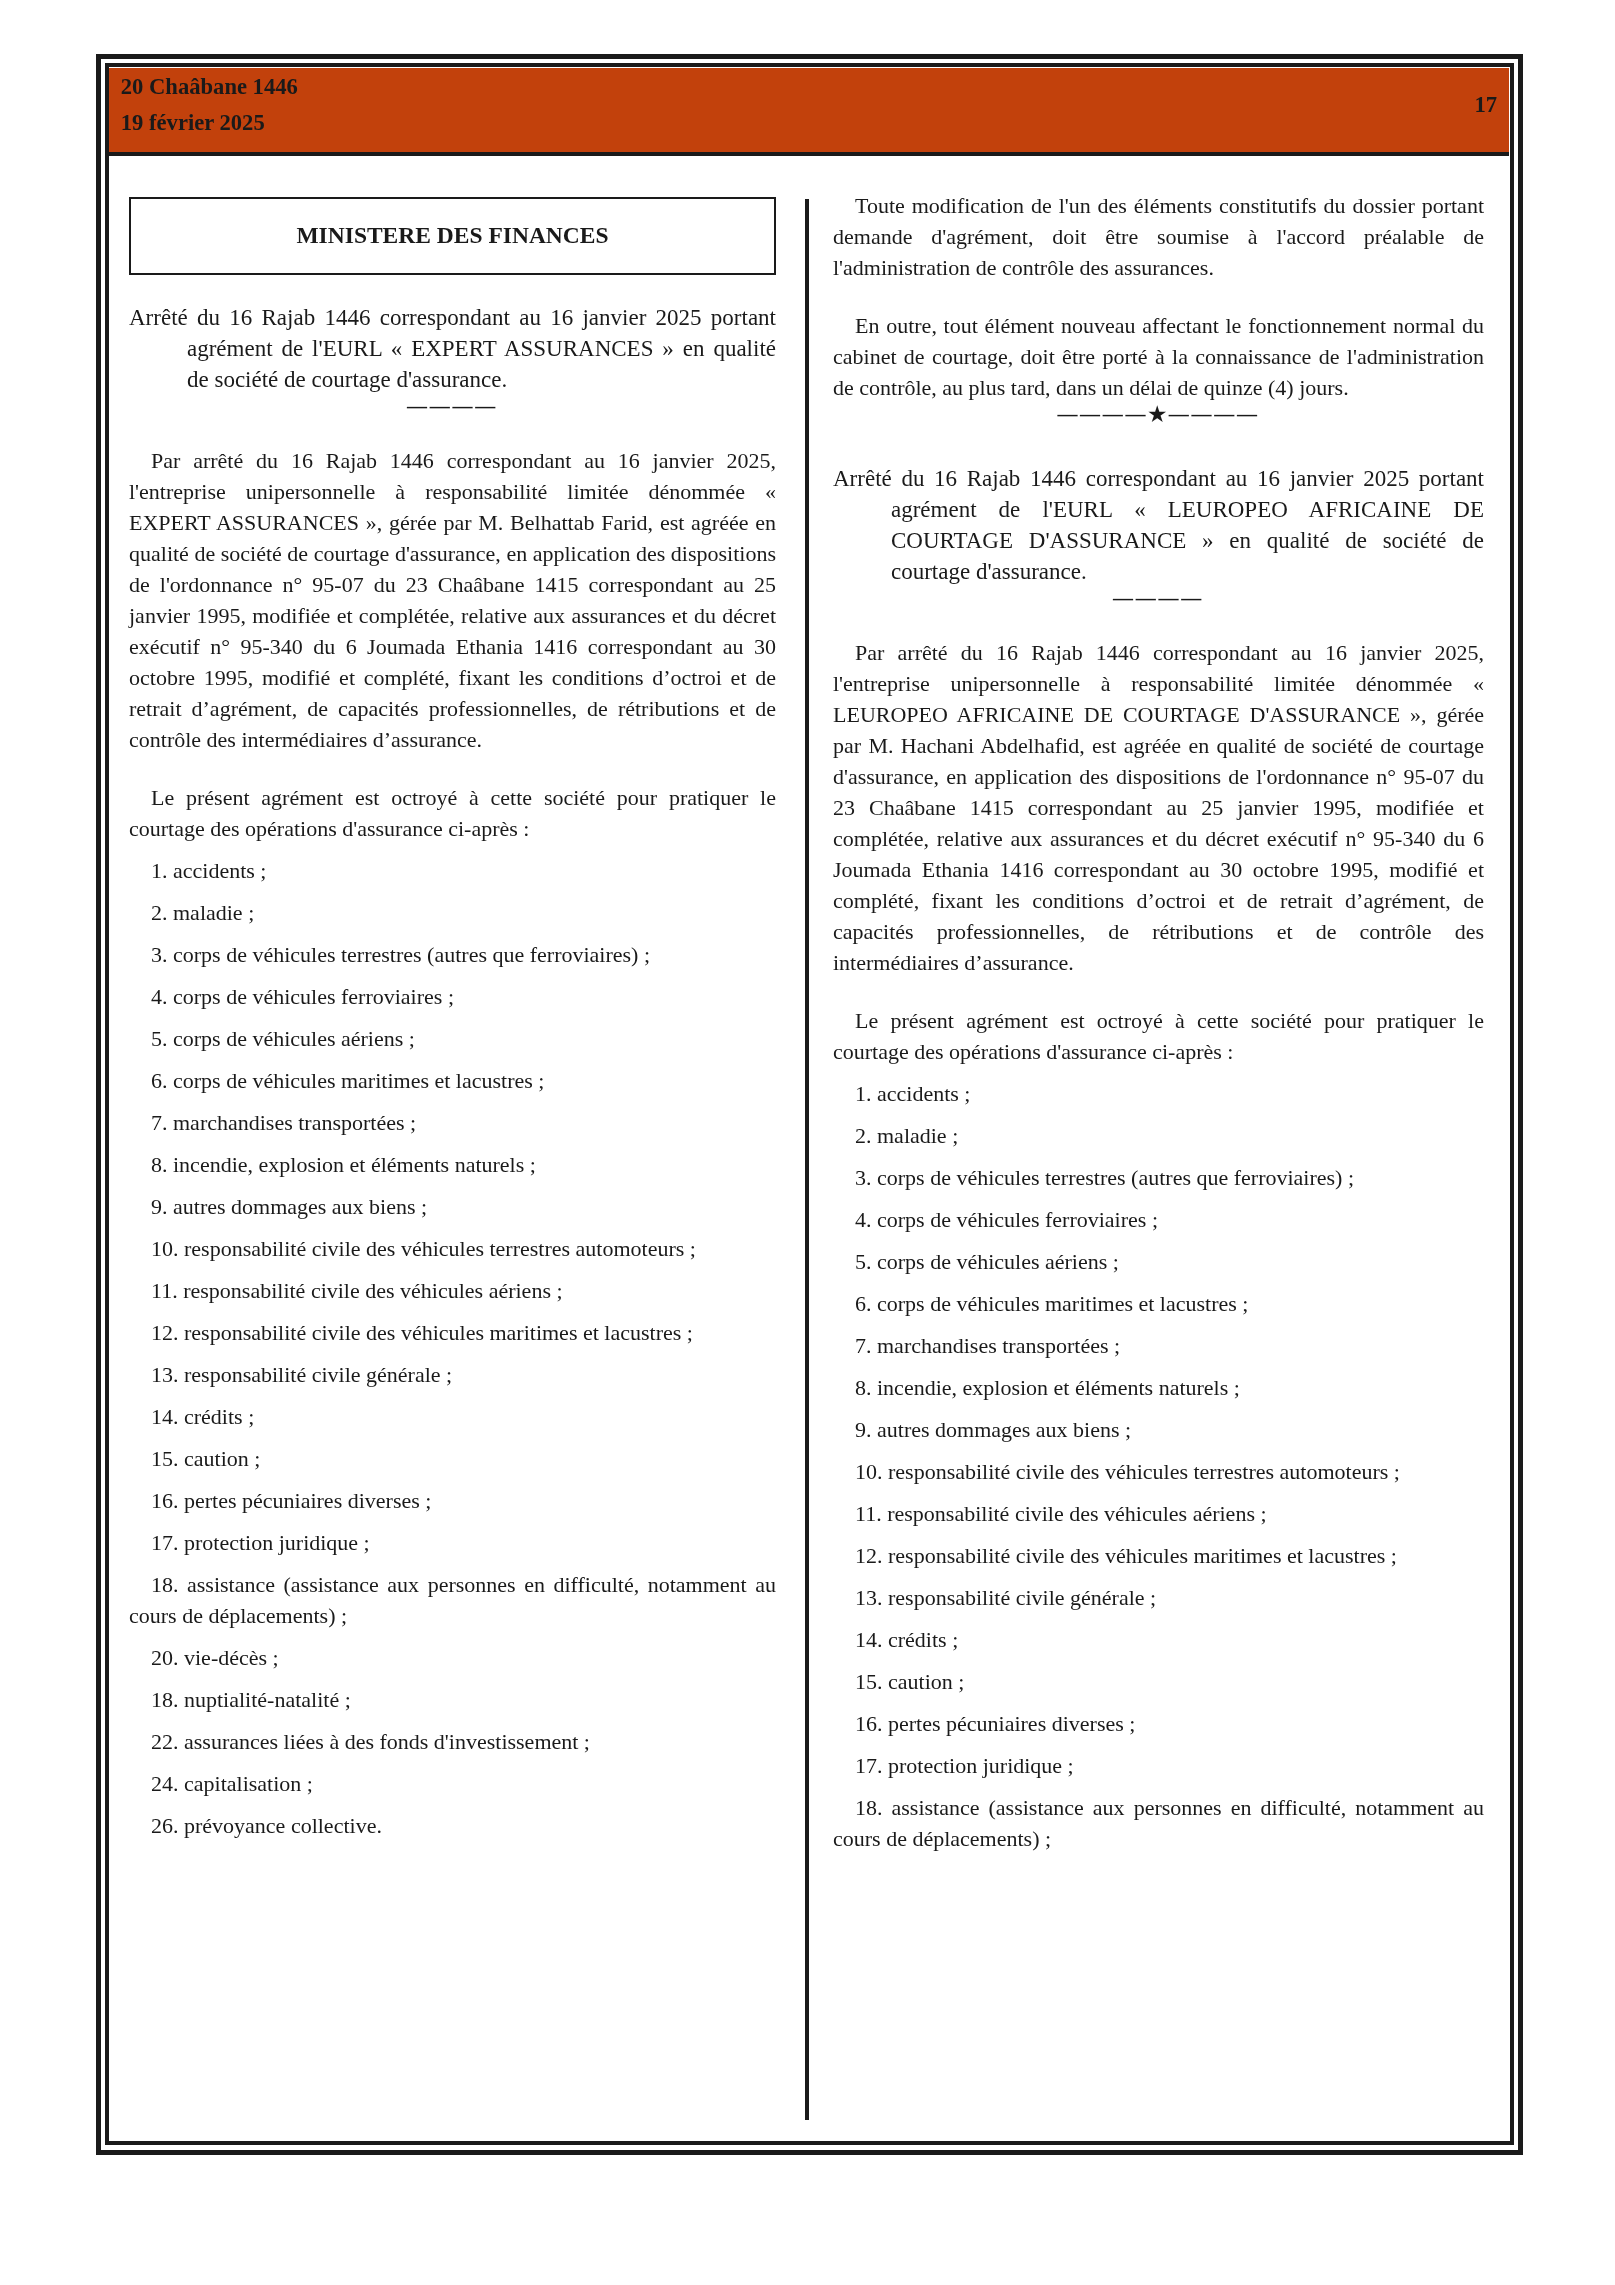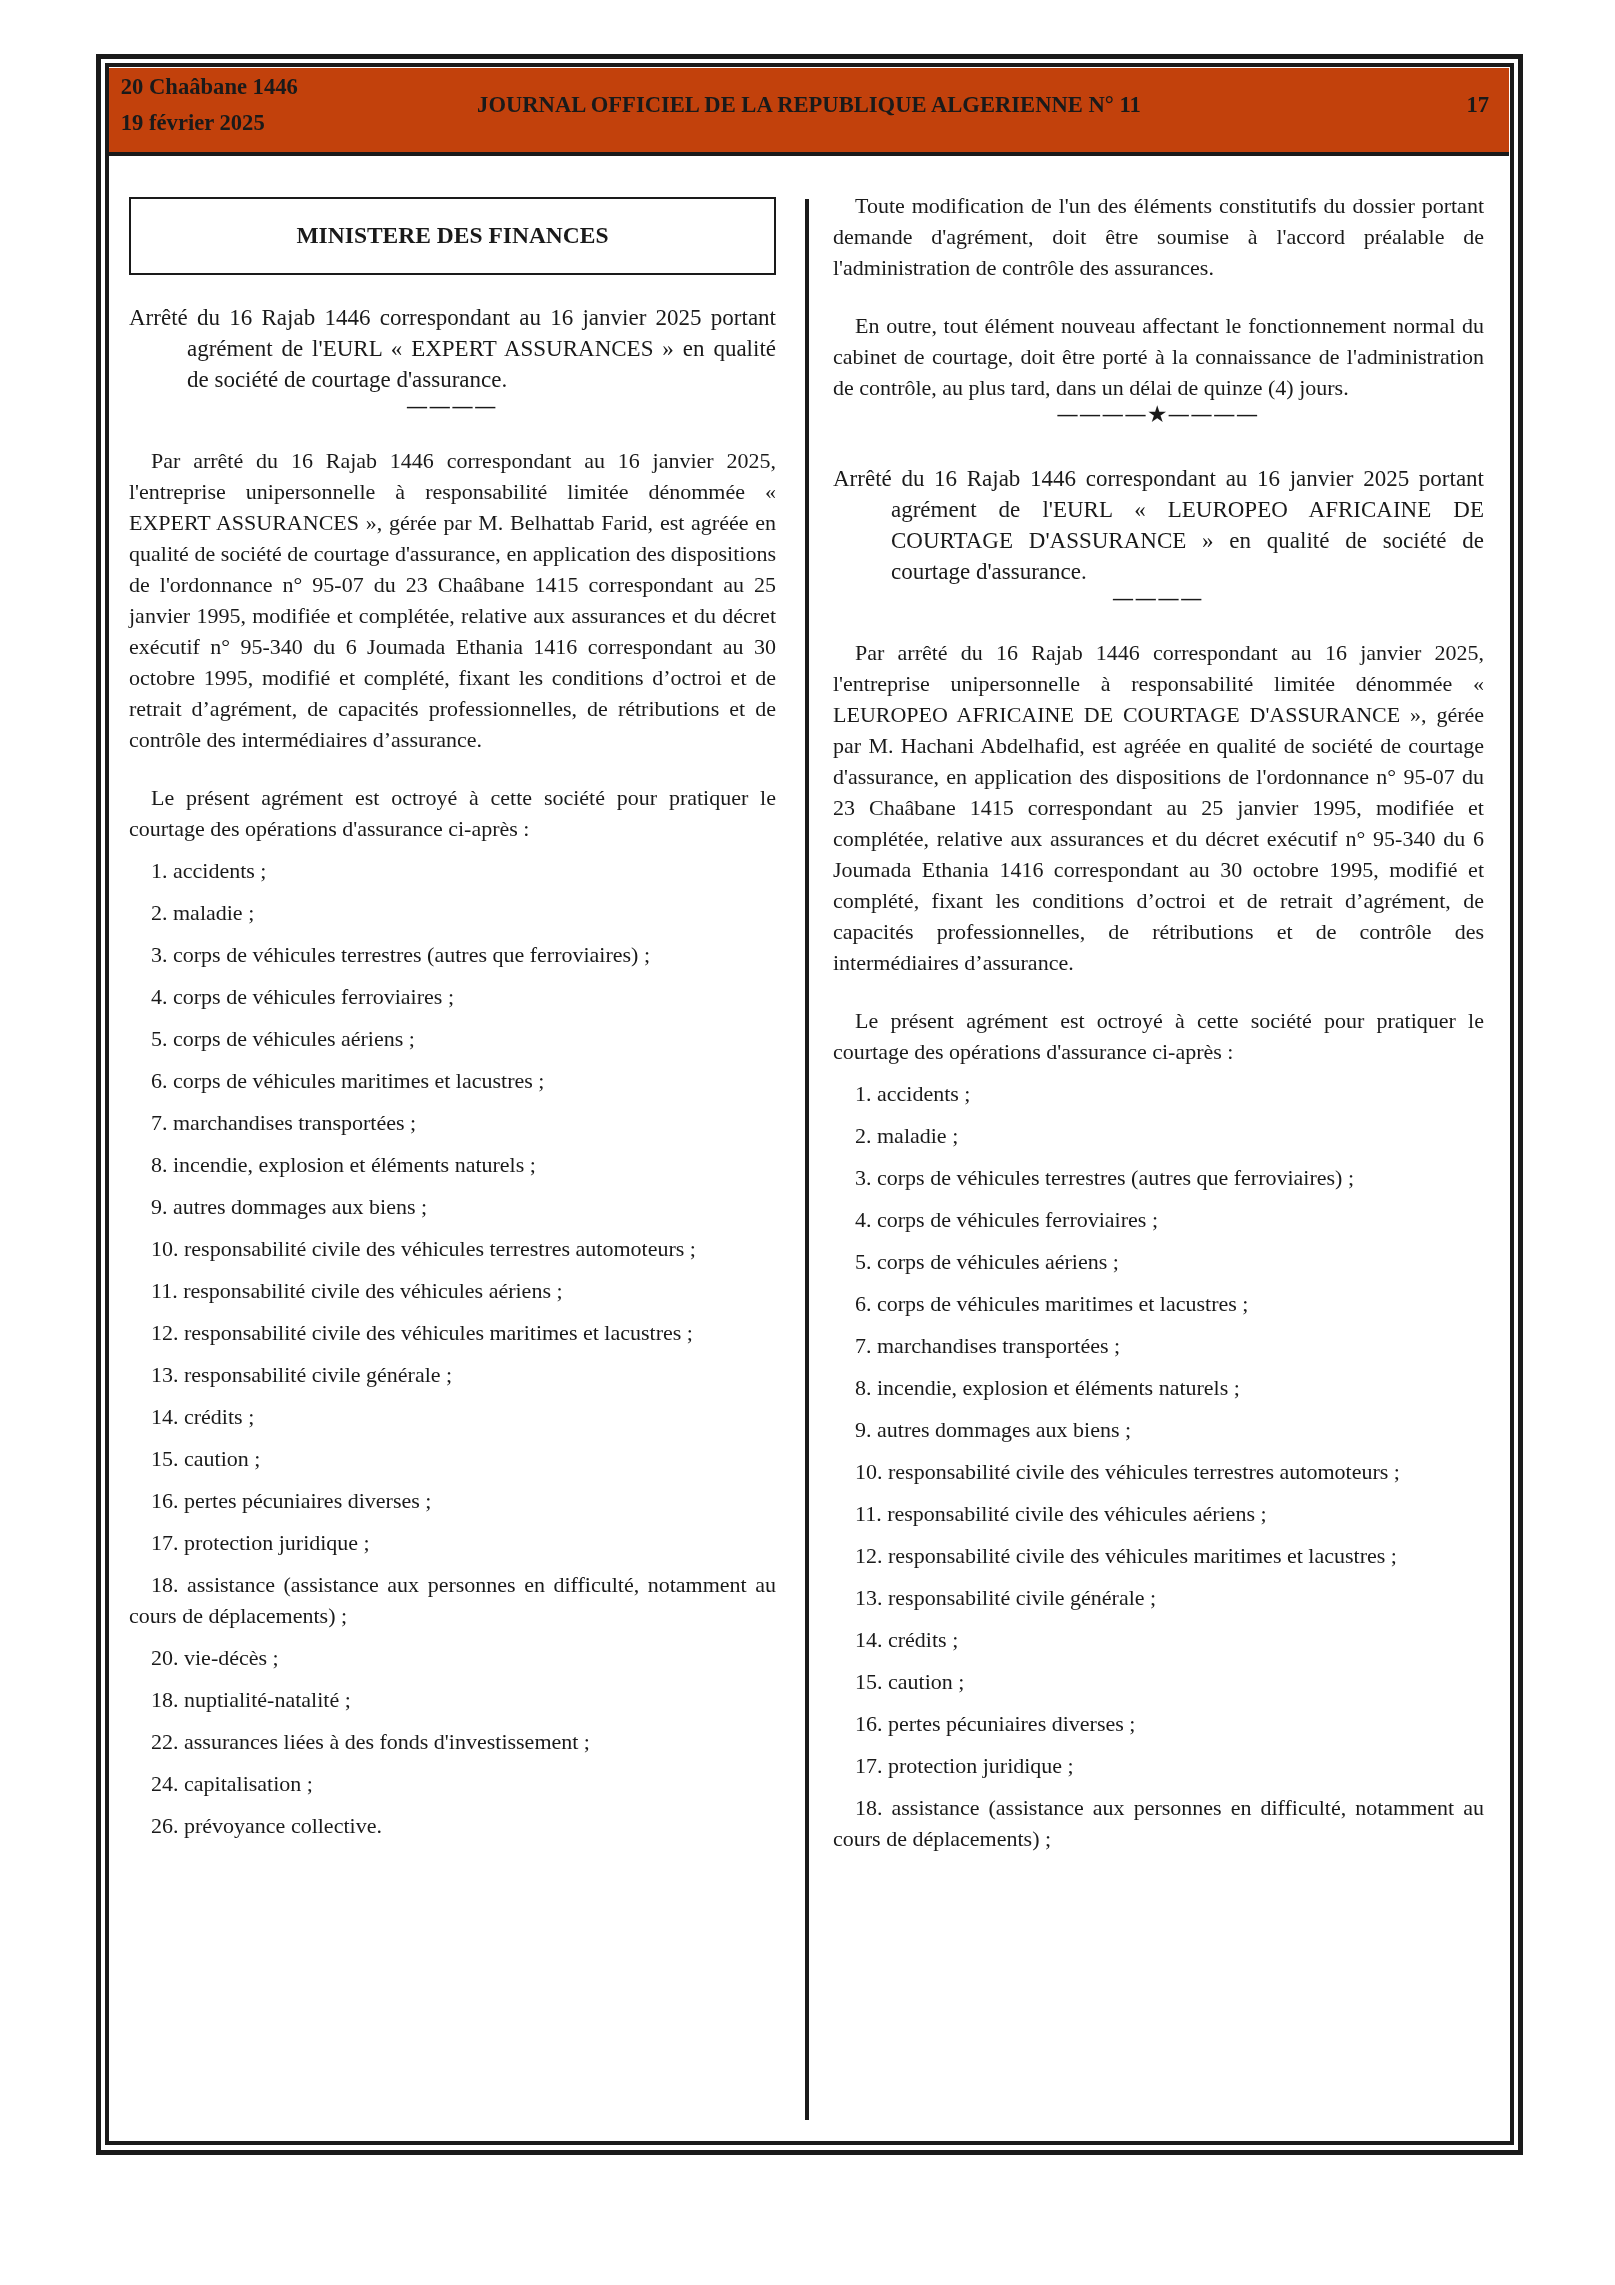--- a/index.html
+++ b/index.html
@@ -4,21 +4,21 @@
   <style>
     html, body { margin:0; padding:0; background:#ffffff; }
     body { width:1616px; height:2285px; position:relative; font-family:"Liberation Serif", serif; color:#1a1a1a; }
     .frame-outer { position:absolute; left:96px; top:54px; width:1427px; height:2101px; border:5.4px solid #1a1a1a; box-sizing:border-box; }
     .frame-inner { position:absolute; left:105px; top:63px; width:1409px; height:2082px; border:4.5px solid #1a1a1a; box-sizing:border-box; }
     .header { position:absolute; left:109px; top:68px; width:1400px; height:88px; background:#c2410c; border-bottom:4.5px solid #1a1a1a; box-sizing:border-box; }
     .hdr-date { position:absolute; left:11.8px; font-weight:bold; font-size:22.6px; line-height:27px; }
     .hdr-date.l1 { top:4.5px; }
     .hdr-date.l2 { top:41px;text-align:right; }
     .hdr-title { position:absolute; left:0; right:0; top:24.4px; text-align:center; font-weight:bold; font-size:22.6px; }
-    .hdr-page { position:absolute; right:20px; top:24.4px; font-weight:bold; font-size:22.6px; }
+    .hdr-page { position:absolute; right:12px; top:24.4px; font-weight:bold; font-size:22.6px; }
     .divider { position:absolute; left:805px; top:199px; width:3.6px; height:1921px; background:#1a1a1a; }
     .col { position:absolute; top:194px; width:647px; font-size:22px; line-height:31px; text-align:justify; }
     .col.left { left:129px; }
     .col.right { left:833px; width:651px; top:190px; }
     .ministry-box { border:2.7px solid #1a1a1a; height:74px; display:flex; align-items:center; justify-content:center; font-weight:bold; font-size:23.5px; margin-top:2.7px; }
     .arrete-title { font-weight:normal; font-size:23px; line-height:31px; padding-left:58px; text-indent:-58px; text-align:justify; }
     .sep { text-align:center; font-weight:bold; font-size:20px; letter-spacing:2.7px; line-height:23.5px; }
     p { margin:0; }
     .para { text-indent:22px; }
     .list-item { text-indent:22px; margin-top:11px; }
@@ -27,21 +27,20 @@
   </style>
 </head>
 <body>
 
 <div class="frame-outer"></div>
 <div class="frame-inner"></div>
 
 <div class="header">
   <div class="hdr-date l1">20 Chaâbane 1446</div>
   <div class="hdr-date l2">19 février 2025</div>
-  <div class="hdr-title">JOURNAL OFFICIEL DE LA REPUBLIQUE ALGERIENNE N° 11</div>
   <div class="hdr-page">17</div>
 </div>
 
 <div class="divider"></div>
 
 <div class="col left">
   <div class="ministry-box">
     <span>MINISTERE DES FINANCES</span>
   </div>
   <div class="gap-md"></div>

